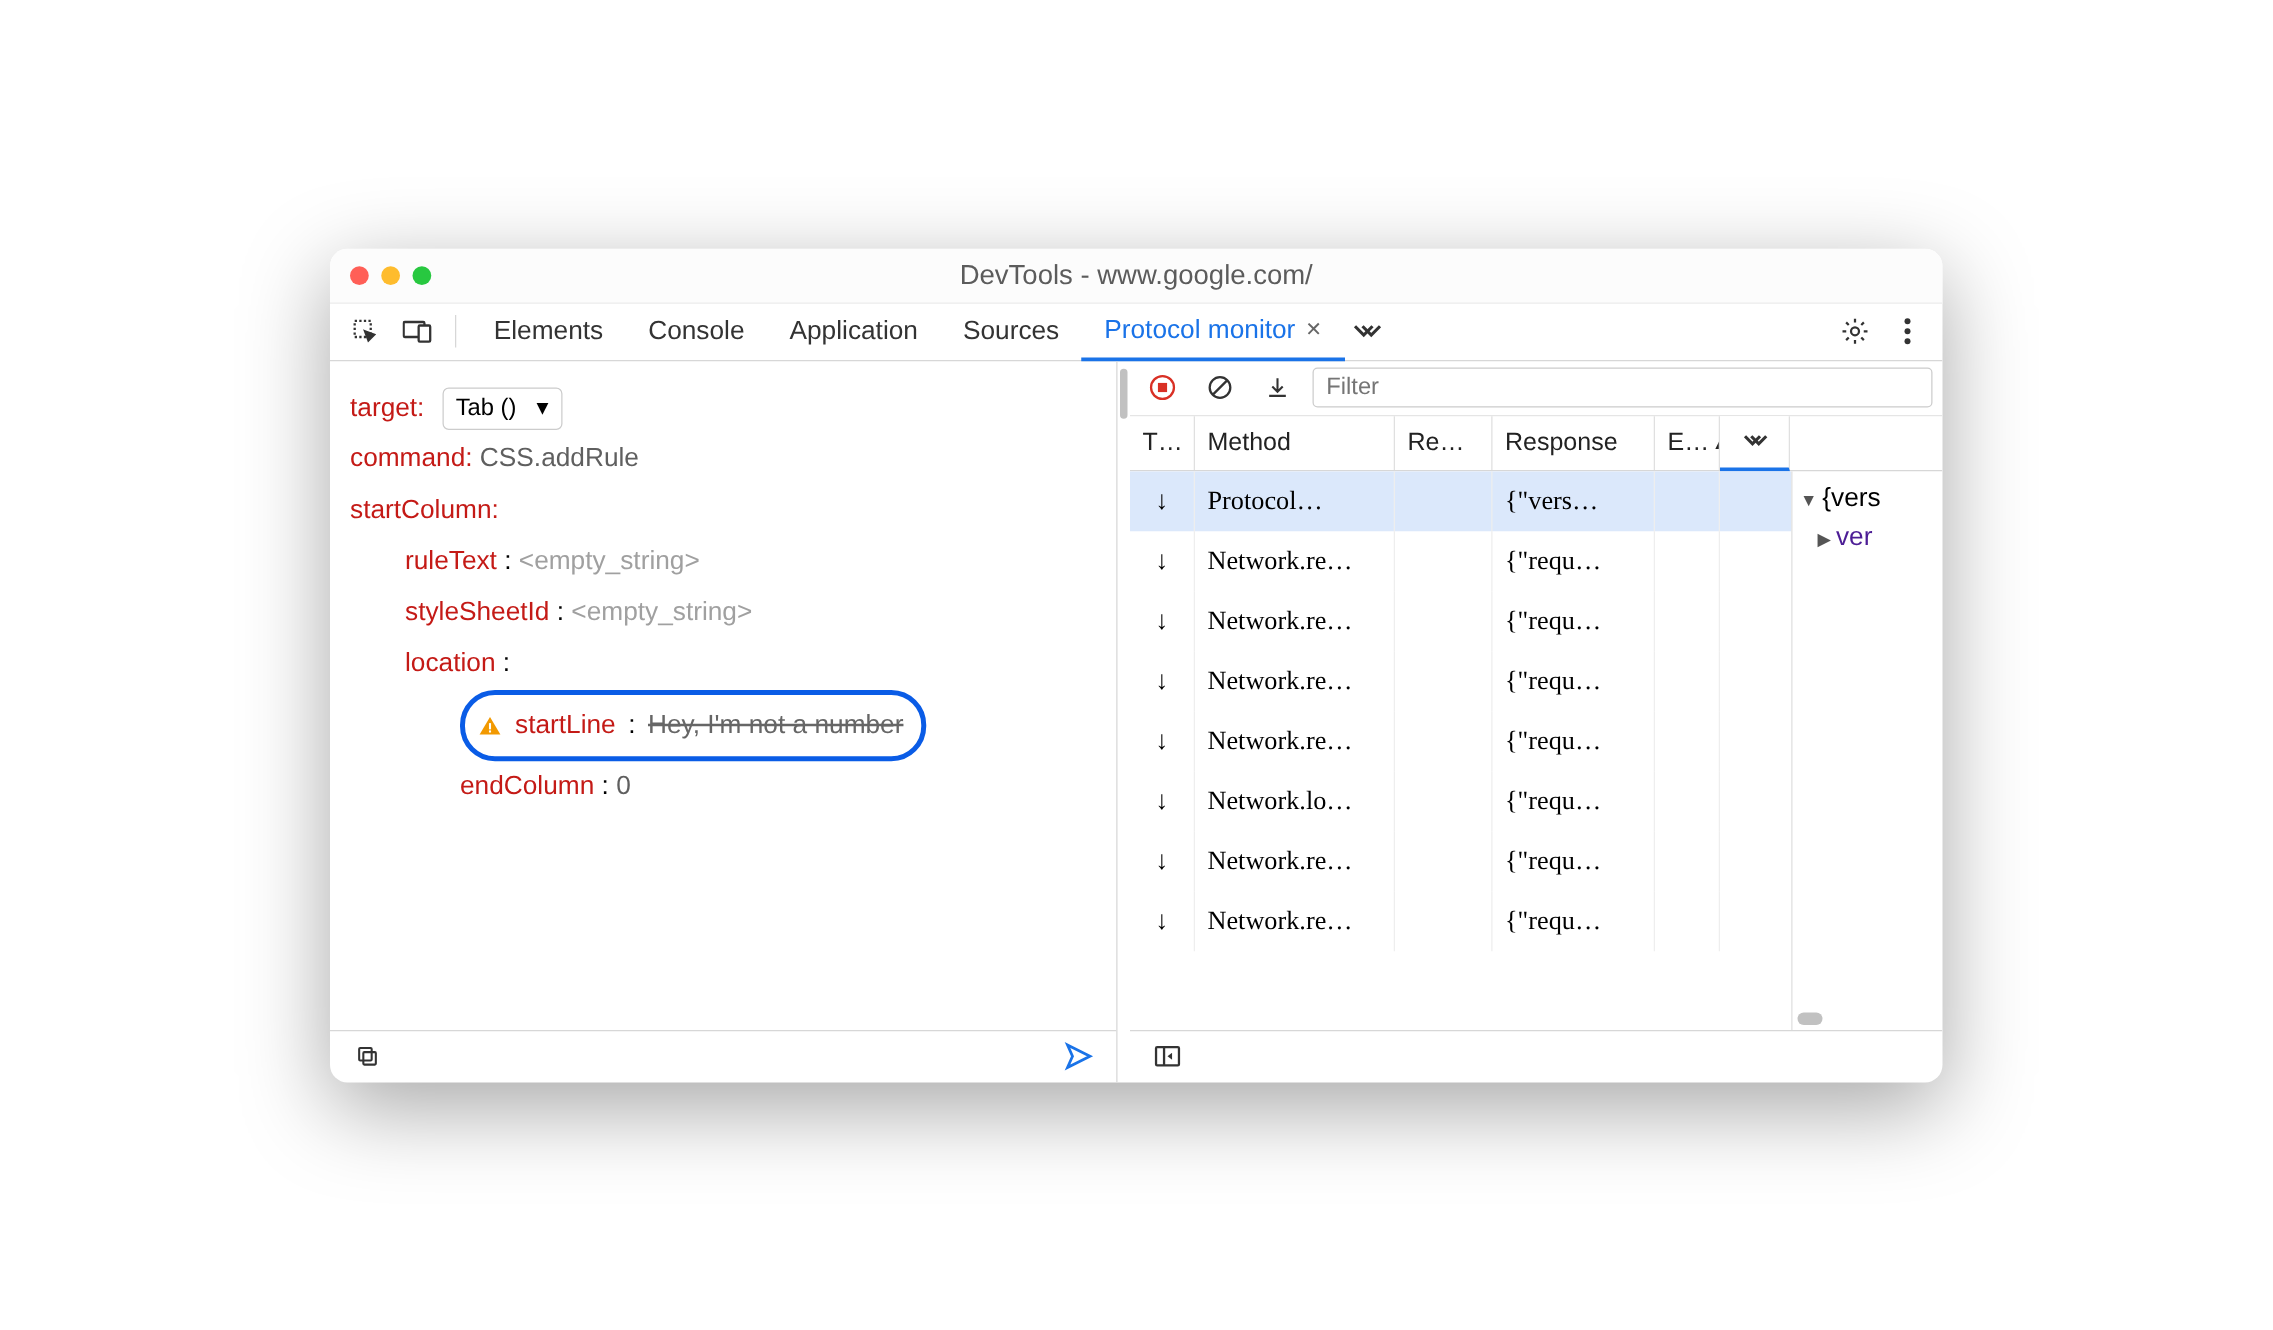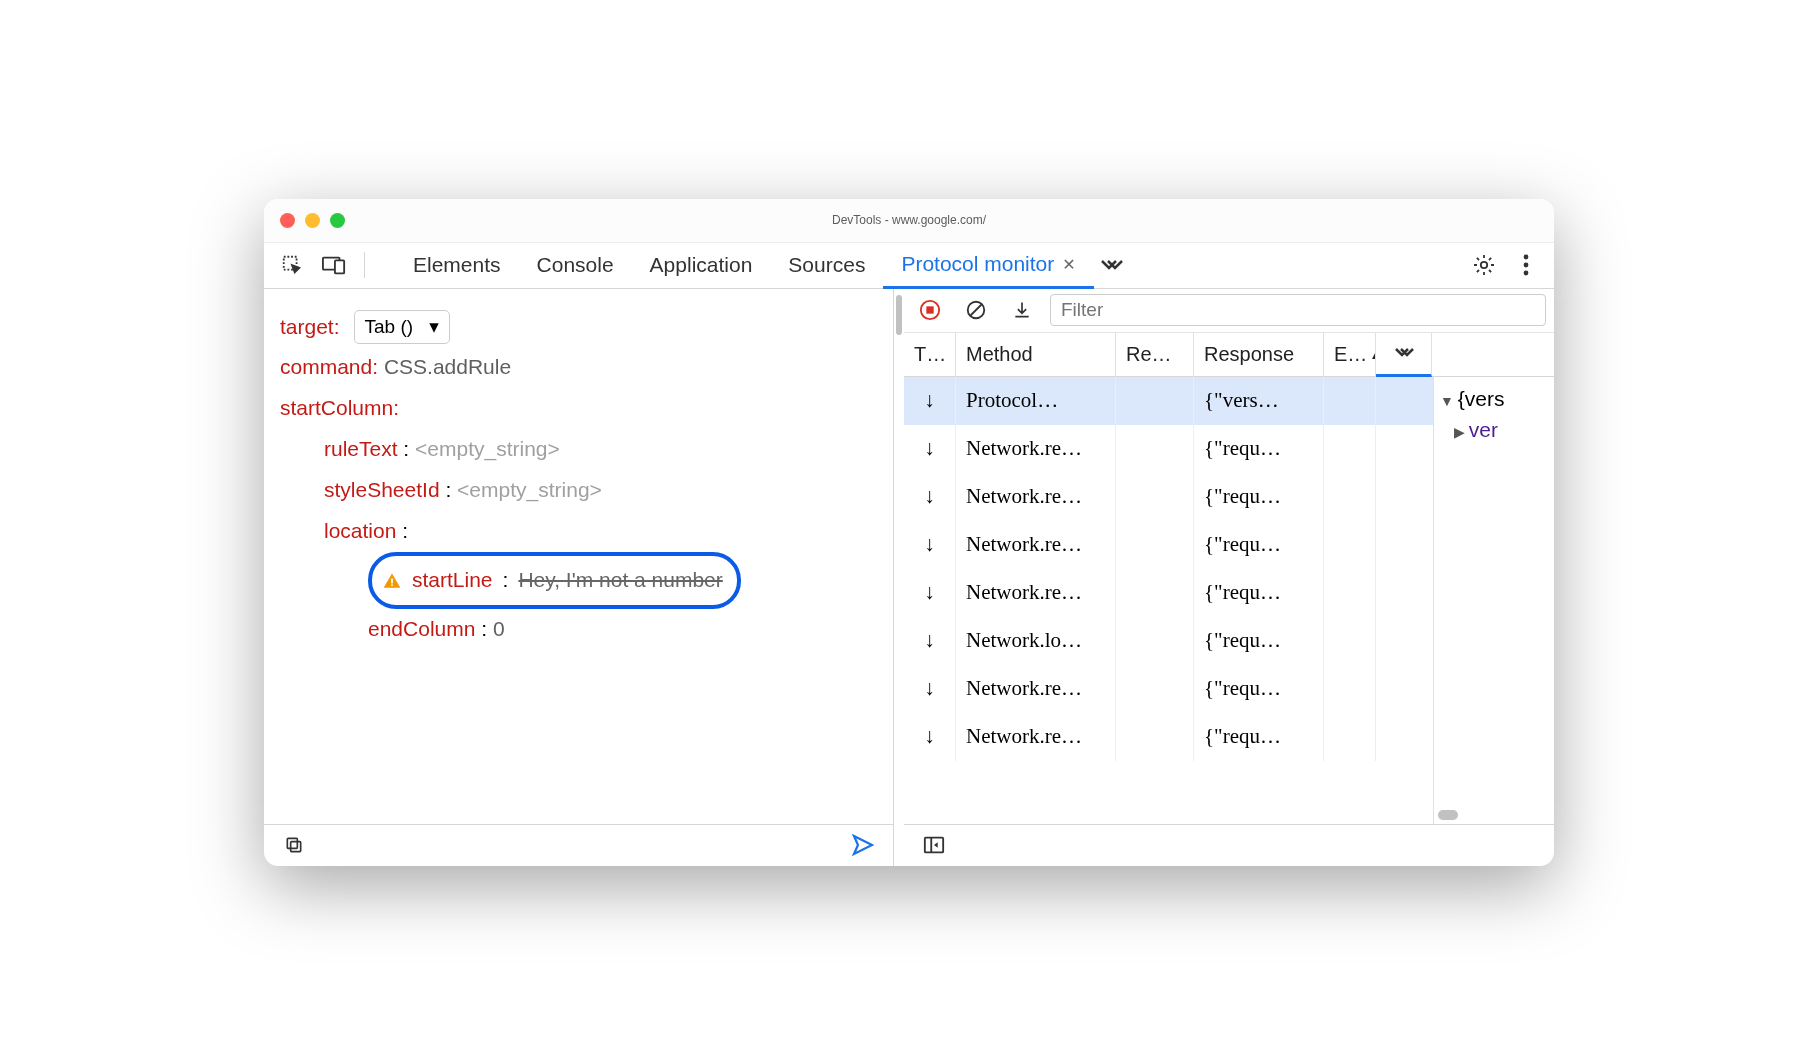--- a/index.html
+++ b/index.html
@@ -4,22 +4,22 @@
 <style>
 *{margin:0;padding:0;box-sizing:border-box;font-family:-apple-system,'SF Pro Text',Helvetica,Arial,sans-serif}
 body{background:#fff;display:flex;align-items:center;justify-content:center;min-height:100vh}
 .window{width:1290px;height:667px;background:#fff;border-radius:14px;box-shadow:0 20px 70px rgba(0,0,0,.35);overflow:hidden;display:flex;flex-direction:column}
 .titlebar{height:44px;display:flex;align-items:center;justify-content:center;position:relative;background:#fcfcfc;border-bottom:1px solid #ececec}
 .traffic{position:absolute;left:16px;display:flex;gap:10px}
 .dot{width:15px;height:15px;border-radius:50%}
 .red{background:#ff5f57}
 .yellow{background:#febc2e}
 .green{background:#28c840}
-.titlebar-title{font-size:12px;color:#5c5c5c;font-weight:500}
-.toolbar{height:46px;display:flex;align-items:center;padding:0 10px;border-bottom:1px solid #d7d7d7;gap:24px}
+.titlebar-title{font-size:22px;color:#5c5c5c;font-weight:500}
+.toolbar{height:46px;display:flex;align-items:center;padding:0 10px;border-bottom:1px solid #d7d7d7;gap:6px}
 .toolbar-left{display:flex;align-items:center;gap:6px}
 .icon-btn{width:36px;height:36px;display:flex;align-items:center;justify-content:center;border-radius:4px;cursor:pointer;color:#333}
 .divider{width:1px;height:26px;background:#d7d7d7;margin:0 6px}
 .tabs{display:flex;align-items:center;height:100%;gap:0}
 .tab{padding:0 18px;height:46px;display:flex;align-items:center;font-size:21px;color:#333;cursor:pointer;gap:8px}
 .tab.active{color:#1a73e8;border-bottom:3px solid #1a73e8;margin-bottom:-1px}
 .tab-close{font-size:16px;color:#666}
 .toolbar-right{margin-left:auto;display:flex;align-items:center;gap:6px}
 .content{flex:1;display:flex;overflow:hidden}
 .left-pane{width:630px;display:flex;flex-direction:column;border-right:1px solid #d7d7d7}

